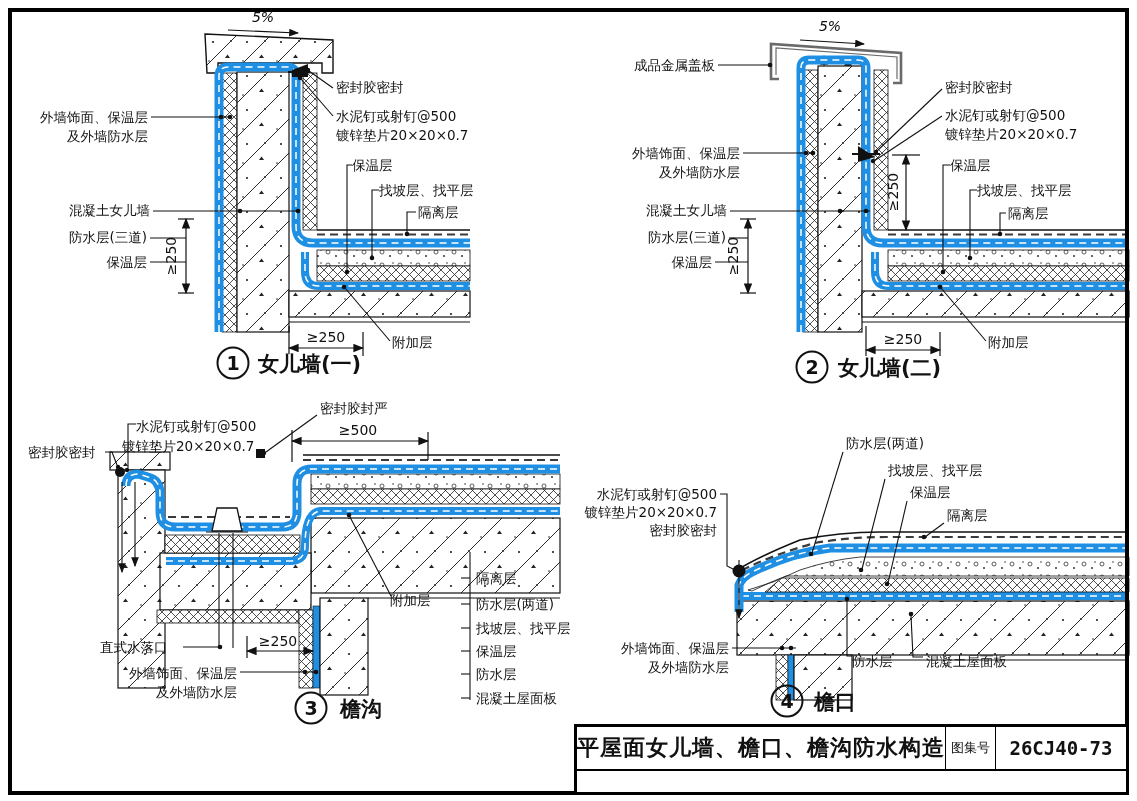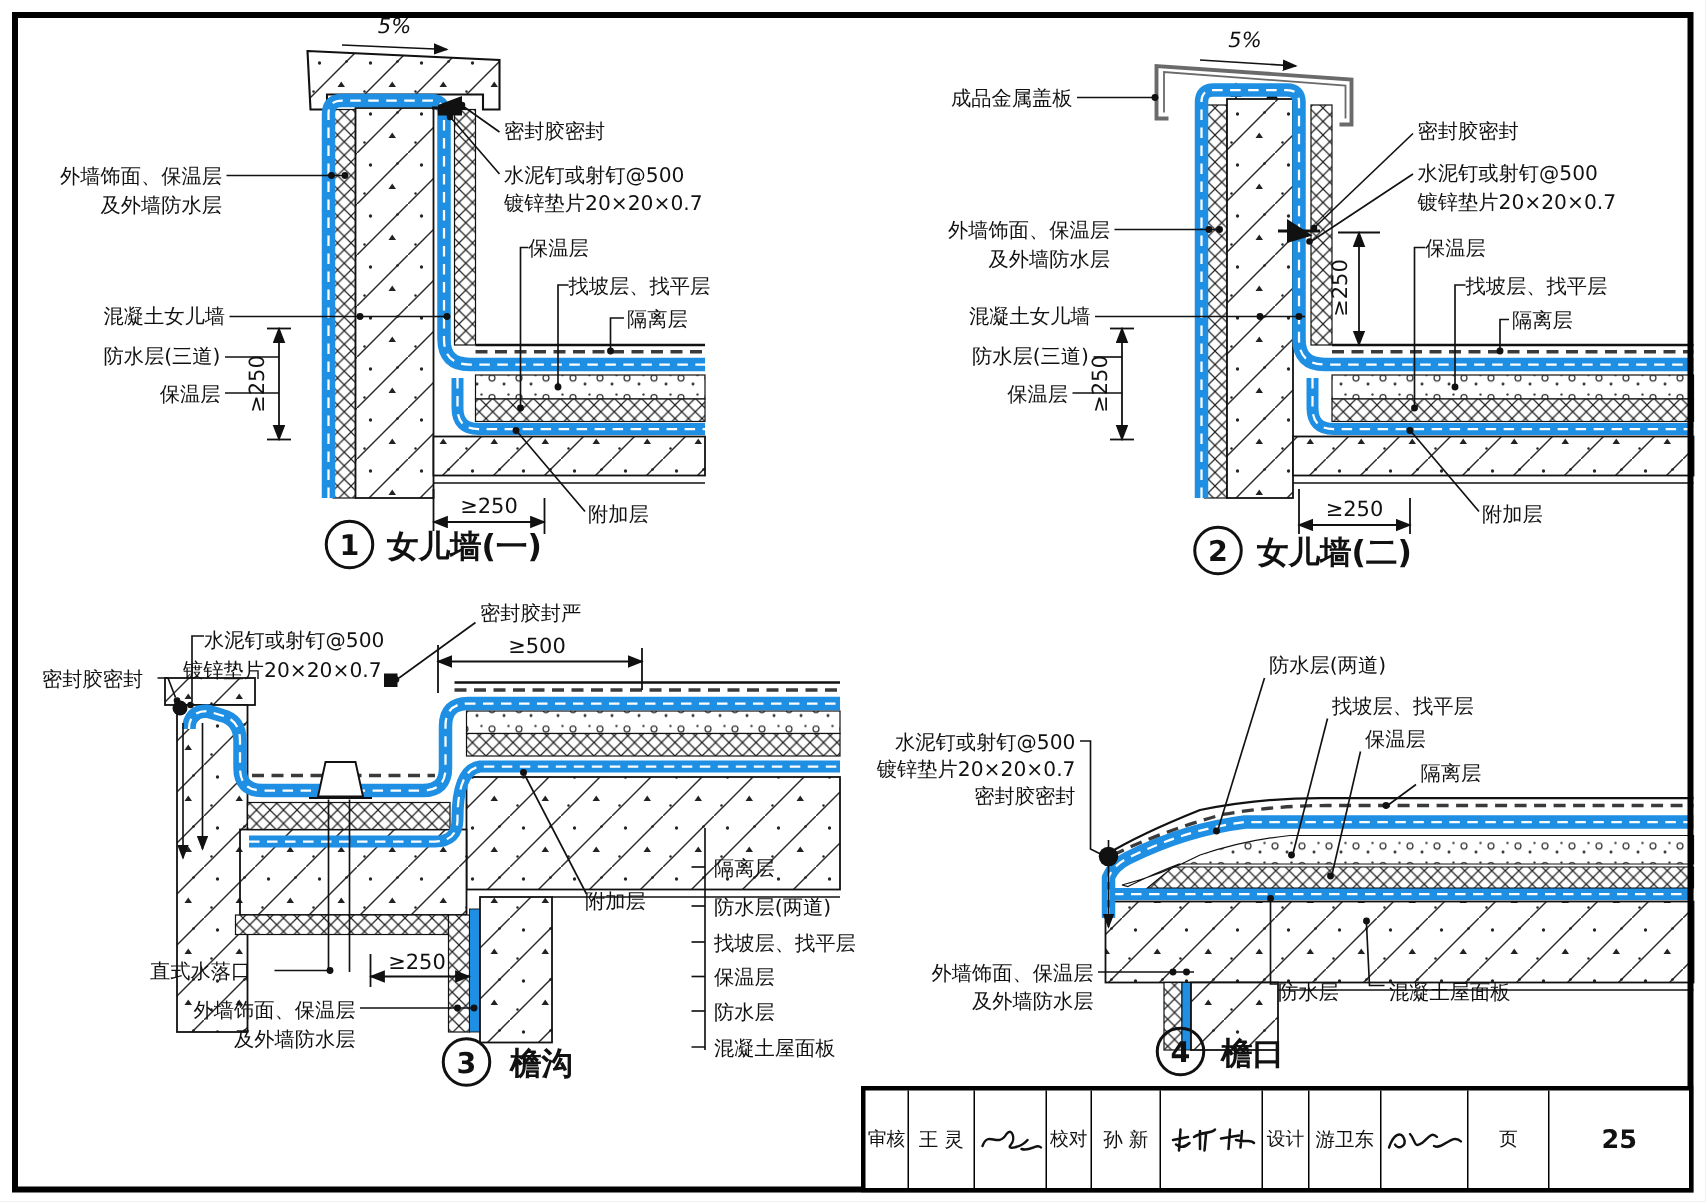--- a/index.html
+++ b/index.html
@@ -380,40 +380,20 @@
       <circle class="ln" cx="787" cy="701" r="15.5" stroke-width="2"></circle>
       <text class="num" x="787" y="708" text-anchor="middle">4</text>
       <text class="cap" x="814" y="709">檐口</text>
     </g>
   </g>
 </svg>
 
 <div id="frame"></div>
 
 <div id="titleblock">
-  <div id="tb-bottom">
-    <div class="tb-cell sm" style="width:28px">审核</div>
-    <div class="tb-cell name" style="width:44px">王 灵</div>
-    <div class="tb-cell sig" style="width:48px">
-      <svg width="46" height="20" viewBox="0 0 46 20">
-        <path d="M4,14 C8,3 14,16 20,6 C24,1 26,10 23,13 C19,17 30,15 34,10 M30,16 C36,18 40,12 43,15" stroke="#111" stroke-width="1.6" fill="none" stroke-linecap="round"></path>
-      </svg>
-    </div>
-    <div class="tb-cell sm" style="width:30px">校对</div>
-    <div class="tb-cell name" style="width:46px">孙 新</div>
-    <div class="tb-cell sig" style="width:68px">
-      <svg width="64" height="20" viewBox="0 0 64 20">
-        <path d="M6,10 L16,8 M11,3 L10,17 M8,13 C12,16 15,14 17,12 M24,4 L24,16 M20,8 C26,4 32,6 34,3 M28,6 L27,17 M38,9 L50,7 M44,3 L43,16 M52,4 L51,15 M48,10 C54,12 58,9 60,12" stroke="#111" stroke-width="1.7" fill="none" stroke-linecap="round"></path>
-      </svg>
-    </div>
-    <div class="tb-cell sm" style="width:31px">设计</div>
-    <div class="tb-cell name" style="width:48px">游卫东</div>
-    <div class="tb-cell sig" style="width:58px">
-      <svg width="56" height="20" viewBox="0 0 56 20">
-        <path d="M4,15 C7,6 12,4 14,9 C16,14 10,17 8,13 M18,6 C22,10 20,16 26,12 C30,9 32,4 36,8 M34,14 C40,17 46,5 52,11" stroke="#111" stroke-width="1.6" fill="none" stroke-linecap="round"></path>
-      </svg>
-    </div>
-    <div class="tb-cell sm" style="width:54px">页</div>
-    <div class="tb-cell" style="flex:1;font-size:17px;font-weight:bold">25</div>
+  <div id="tb-top">
+    <div id="tb-title">平屋面女儿墙、檐口、檐沟防水构造</div>
+    <div id="tb-atlas-label" class="tb-cell">图集号</div>
+    <div id="tb-atlas-no" class="tb-cell">26CJ40-73</div>
   </div>
 </div>
 
 </div>
 
 </body></html>

